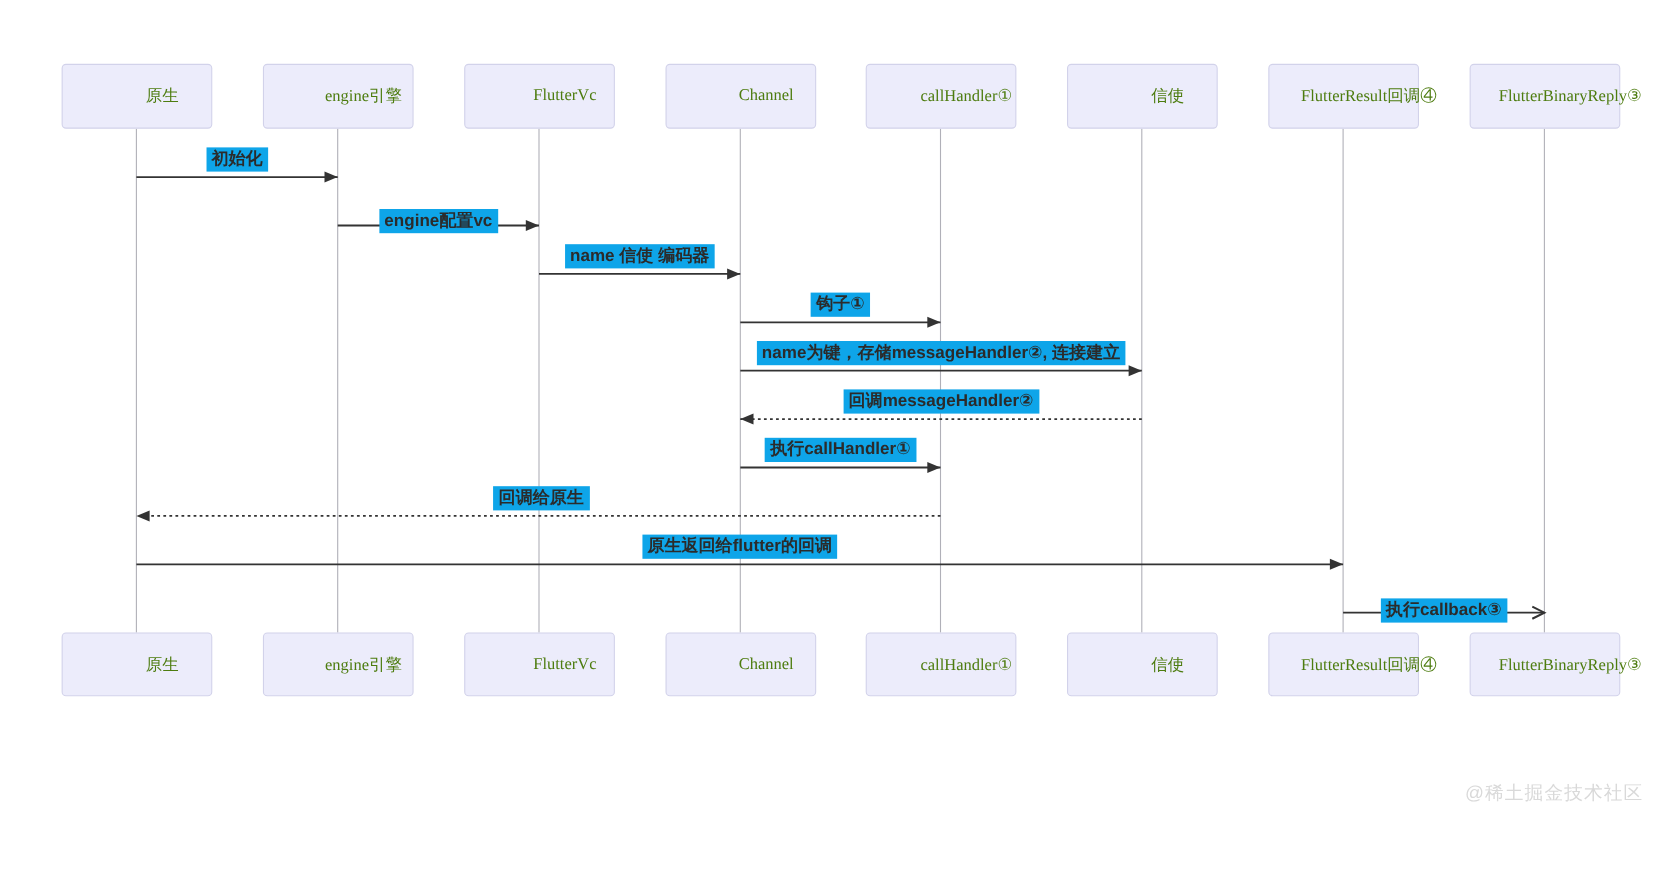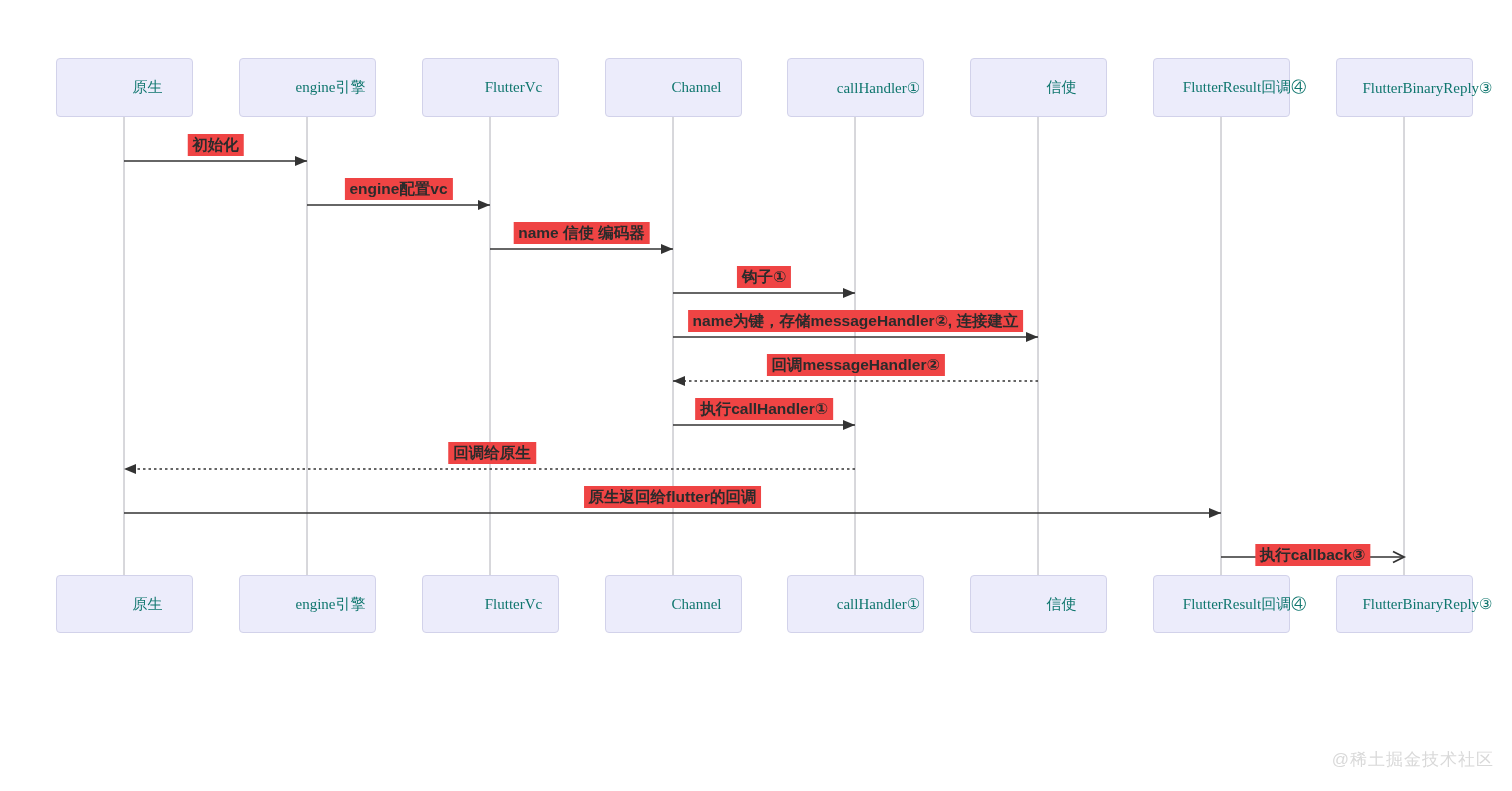--- a/index.html
+++ b/index.html
@@ -20,40 +20,40 @@
     position: absolute;
     box-sizing: border-box;
     display: flex;
     align-items: center;
     justify-content: center;
     background: #ececfb;
     border: 1px solid #d2d2ea;
     border-radius: 4px;
     font-family: "Liberation Serif", "DejaVu Serif", serif;
     font-size: 15px;
-    color: #0f766e;
+    color: #4d7c0f;
     white-space: nowrap;
     text-align: center;
     padding-left: 47px;
   }
   .msg-label {
     position: absolute;
     transform: translateX(-50%);
-    background: #ef4444;
+    background: #0ea5e9;
     padding: 0 5px;
     font-size: 15.5px;
     font-weight: 600;
     color: #2b2b2b;
     white-space: nowrap;
     line-height: 22px;
   }
   #watermark {
     position: absolute;
     right: 18px;
-    top: 748px;
+    top: 709px;
     font-size: 17px;
     color: #d9d9d9;
     letter-spacing: 1px;
   }
 </style>
 </head>
 <body>
 
 <div id="canvas">
   <svg id="arrow-layer" viewBox="0 0 1512 791" xmlns="http://www.w3.org/2000/svg">
@@ -104,21 +104,21 @@
       <div class="actor-box" style="left: 238.5px; top: 575px; width: 137px; height: 58px;">engine引擎</div>
       <div class="actor-box" style="left: 421.5px; top: 575px; width: 137px; height: 58px;">FlutterVc</div>
       <div class="actor-box" style="left: 604.5px; top: 575px; width: 137px; height: 58px;">Channel</div>
       <div class="actor-box" style="left: 786.5px; top: 575px; width: 137px; height: 58px;">callHandler①</div>
       <div class="actor-box" style="left: 969.5px; top: 575px; width: 137px; height: 58px;">信使</div>
       <div class="actor-box" style="left: 1152.5px; top: 575px; width: 137px; height: 58px;">FlutterResult回调④</div>
       <div class="actor-box" style="left: 1335.5px; top: 575px; width: 137px; height: 58px;">FlutterBinaryReply③</div>
     </div>
   <div id="labels">
       <div class="msg-label" style="left: 215.5px; top: 134px;">初始化</div>
-      <div class="msg-label" style="left: 398.5px; top: 178px; text-align: right;">engine配置vc</div>
+      <div class="msg-label" style="left: 398.5px; top: 190px; text-align: right;">engine配置vc</div>
       <div class="msg-label" style="left: 581.5px; top: 222px; text-align: center;">name 信使 编码器</div>
       <div class="msg-label" style="left: 764px; top: 266px; text-align: right;">钩子①</div>
       <div class="msg-label" style="left: 855.5px; top: 310px;">name为键，存储messageHandler②, 连接建立</div>
       <div class="msg-label" style="left: 855.5px; top: 354px;">回调messageHandler②</div>
       <div class="msg-label" style="left: 764px; top: 398px; text-align: center;">执行callHandler①</div>
       <div class="msg-label" style="left: 492px; top: 442px;">回调给原生</div>
       <div class="msg-label" style="left: 672.5px; top: 486px;">原生返回给flutter的回调</div>
       <div class="msg-label" style="left: 1312.5px; top: 530px; margin-top: 14px;">执行callback③</div>
     </div>
 

